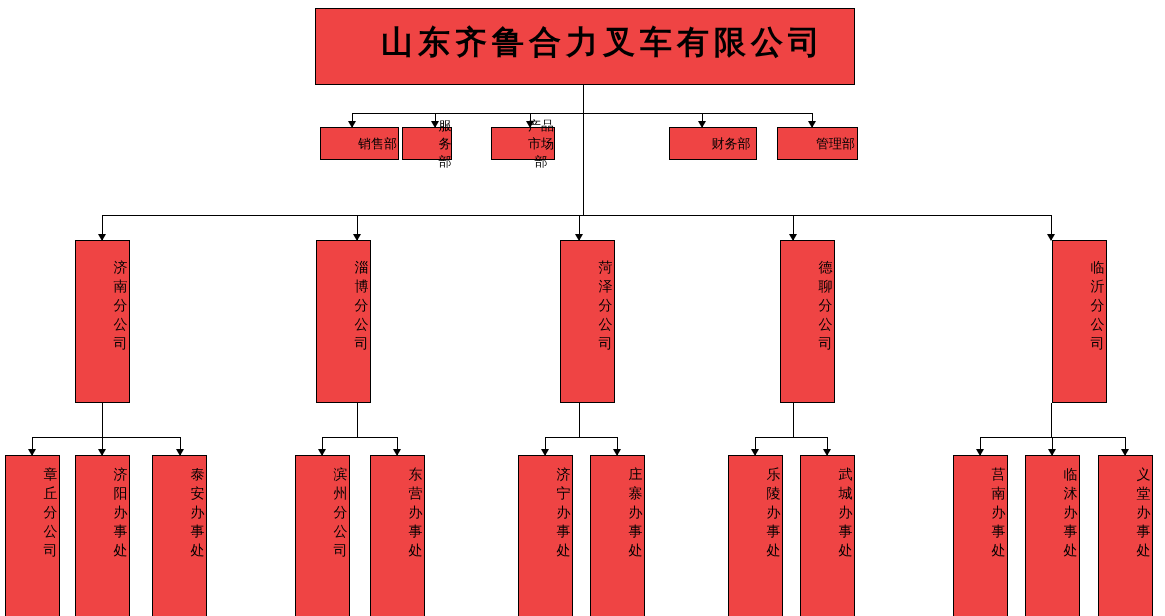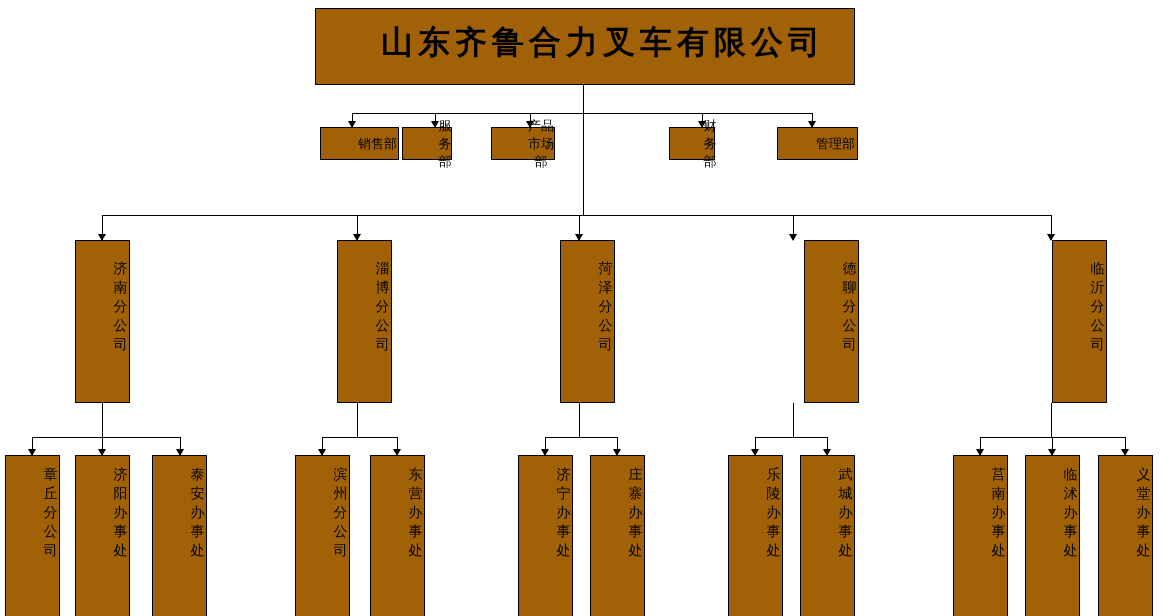--- a/index.html
+++ b/index.html
@@ -16,35 +16,35 @@
     position: absolute;
     left: 0; top: 0;
     width: 1165px; height: 616px;
   }
   svg.connectors line { stroke: #000; stroke-width: 1; shape-rendering: crispEdges; }
   svg.connectors polygon { fill: #000; }
   .box {
     position: absolute;
     box-sizing: border-box;
     border: 1px solid #000;
-    background: #a16207;
+    background: #ef4444;
     display: flex;
     align-items: center;
     justify-content: center;
     text-align: center;
     padding-left: 36px;
   }
   .box .lbl { white-space: pre-line; }
   .title-box {
     left: 315px; top: 8px; width: 540px; height: 77px;
     font-size: 32px; font-weight: bold; letter-spacing: 5px;
     padding-bottom: 8px;
   }
   .dept { top: 127px; height: 33px; font-size: 13px; }
-  .branch { top: 240px; width: 55px; height: 163px; font-size: 14px; line-height: 1.35; padding-bottom: 30px; }
+  .branch { top: 240px; width: 55px; height: 163px; font-size: 14px; line-height: 1.35; padding-bottom: 30px; font-family: Liberation Mono, monospace; }
   .child { top: 455px; width: 55px; height: 175px; font-size: 14px; line-height: 1.35; padding-bottom: 60px; }
 </style>
 </head>
 <body>
 
 <div class="canvas">
 
   <svg class="connectors" width="1165" height="616" viewBox="0 0 1165 616">
 
     <line x1="583" y1="85" x2="583" y2="215"></line>
@@ -120,40 +120,40 @@
 
   <div class="box dept" style="left:320px;width:79px">
     <span class="lbl">销售部</span>
   </div>
   <div class="box dept" style="left:402px;width:50px">
     <span class="lbl">服务部</span>
   </div>
   <div class="box dept" style="left:491px;width:64px">
     <span class="lbl">产品市场部</span>
   </div>
-  <div class="box dept" style="left:669px;width:46px">
+  <div class="box dept" style="left:669px;width:88px">
     <span class="lbl">财务部</span>
   </div>
   <div class="box dept" style="left:777px;width:81px">
     <span class="lbl">管理部</span>
   </div>
 
   <div class="box branch" style="left:75px">
     <span class="lbl">济南分
 公司</span>
   </div>
-  <div class="box branch" style="left:337px">
+  <div class="box branch" style="left:316px">
     <span class="lbl">淄博分
 公司</span>
   </div>
   <div class="box branch" style="left:560px">
     <span class="lbl">菏泽分
 公司</span>
   </div>
-  <div class="box branch" style="left:804px">
+  <div class="box branch" style="left:780px">
     <span class="lbl">德聊分
 公司</span>
   </div>
   <div class="box branch" style="left:1052px">
     <span class="lbl">临沂分
 公司</span>
   </div>
 
   <div class="box child" style="left:5px">
     <span class="lbl">章丘分

